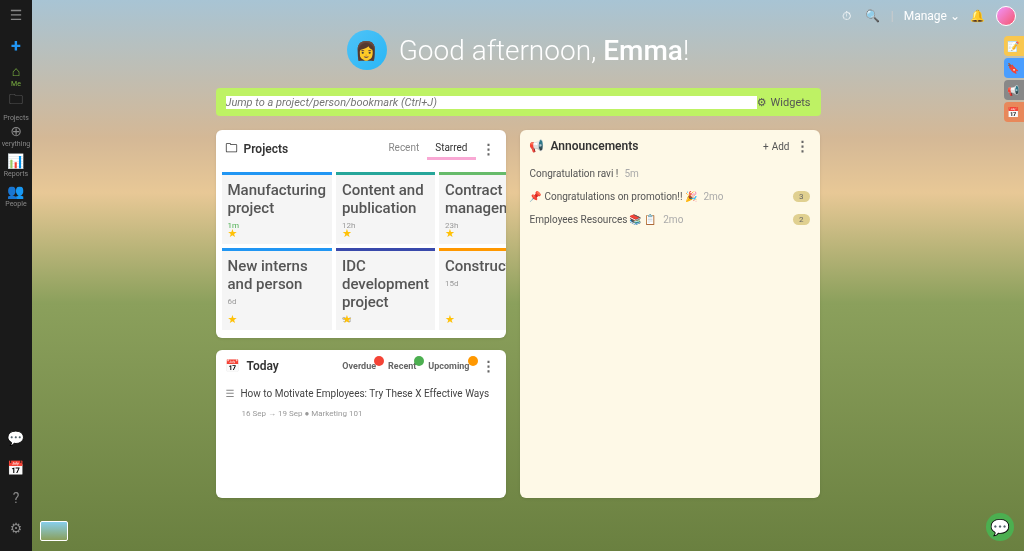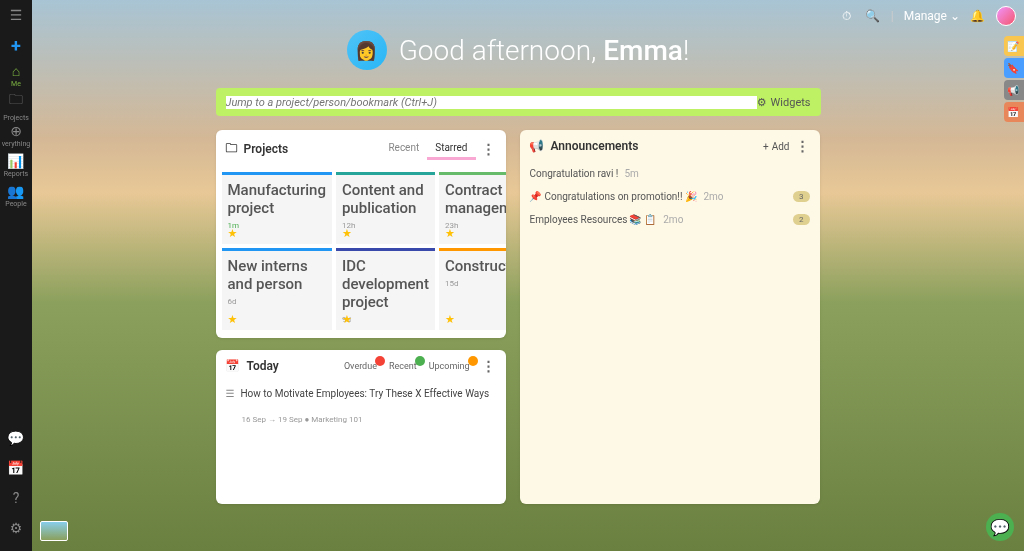--- a/index.html
+++ b/index.html
@@ -50,30 +50,30 @@
 .proj-card.orange{border-top-color:#ff9800}
 .proj-title{font-size:15px;color:#555;font-weight:500;line-height:1.2}
 .proj-time{font-size:8px;color:#999;margin-top:4px}
 .proj-time.recent{color:#4caf50}
 .proj-star{position:absolute;bottom:4px;left:6px;color:#ffc107;font-size:11px}
 .ann-list{padding:0 10px 10px}
 .ann-item{padding:6px 0;font-size:10px;color:#555;display:flex;align-items:center;gap:6px;border-bottom:0}
 .ann-time{font-size:10px;color:#aaa}
 .ann-badge{margin-left:auto;background:#e0d090;border-radius:8px;padding:1px 6px;font-size:8px;color:#666}
 .ann-add{margin-left:auto;display:flex;align-items:center;gap:3px;font-size:10px;color:#555;cursor:pointer;font-weight:400}
-.agenda-tabs{margin-left:auto;display:flex;font-size:9px;font-weight:400}
+.agenda-tabs{margin-left:auto;display:flex;font-size:9px;font-weight:700}
 .agenda-tab{padding:3px 6px;color:#666;cursor:pointer;position:relative}
 .agenda-tab .badge{position:absolute;top:-2px;right:-2px;width:10px;height:10px;border-radius:50%;font-size:6px;display:flex;align-items:center;justify-content:center;color:#fff}
 .badge-red{background:#f44336}
 .badge-green{background:#4caf50}
 .badge-orange{background:#ff9800}
 .agenda-body{padding:6px 10px 80px}
 .agenda-task{display:flex;gap:6px;font-size:10px;color:#444}
 .agenda-task-icon{color:#888;font-size:10px}
-.agenda-meta{font-size:8px;color:#999;margin-left:16px;margin-top:16px}
+.agenda-meta{font-size:8px;color:#999;margin-left:16px;margin-top:10px}
 .chat-fab{position:absolute;bottom:10px;right:10px;width:28px;height:28px;border-radius:50%;background:#4caf50;display:flex;align-items:center;justify-content:center;color:#fff;cursor:pointer;z-index:20}
 .thumb{position:absolute;bottom:10px;left:40px;width:28px;height:20px;border:1px solid #fff;border-radius:2px;background:linear-gradient(180deg,#87ceeb,#8ba05c);z-index:10}
 </style>
 </head>
 <body>
 
 <div class="sidebar">
   <div class="sidebar-item hamburger">☰</div>
   <div class="sidebar-item plus">+</div>
   <div class="sidebar-item active">

